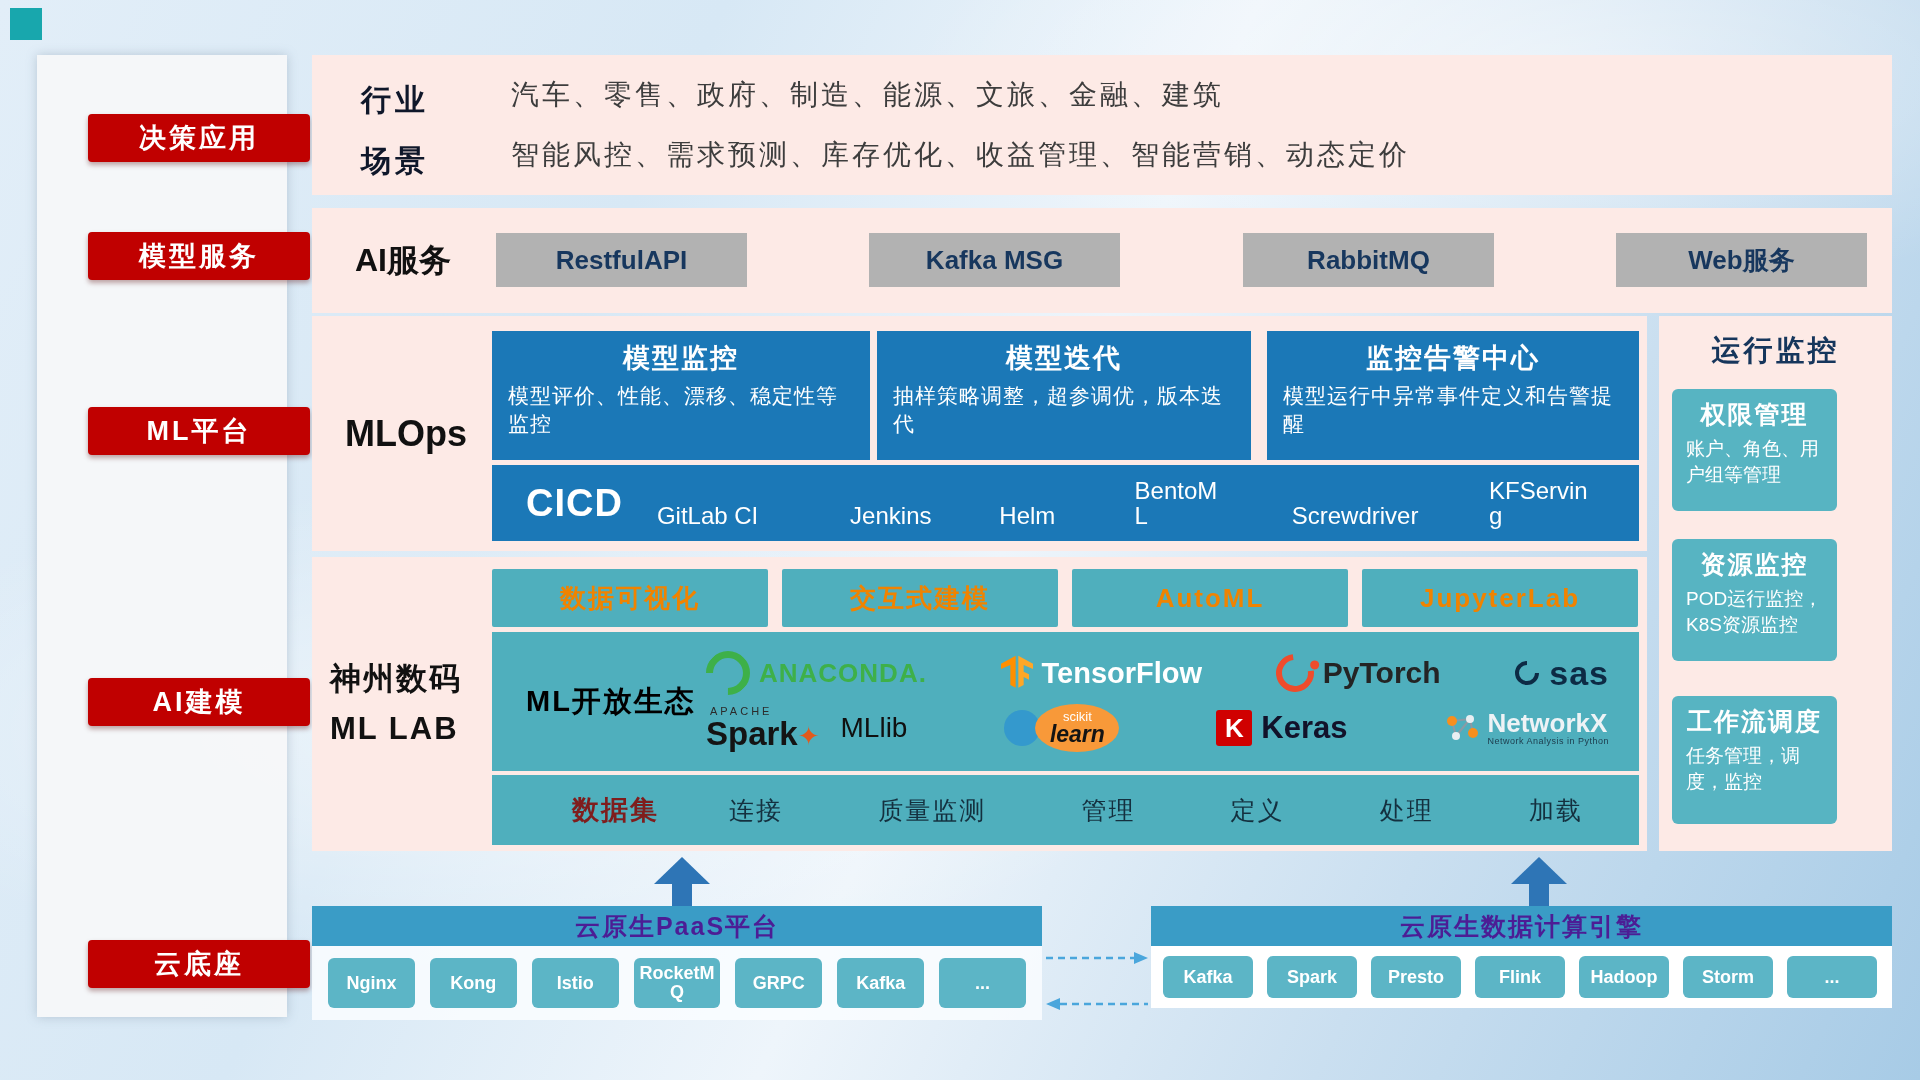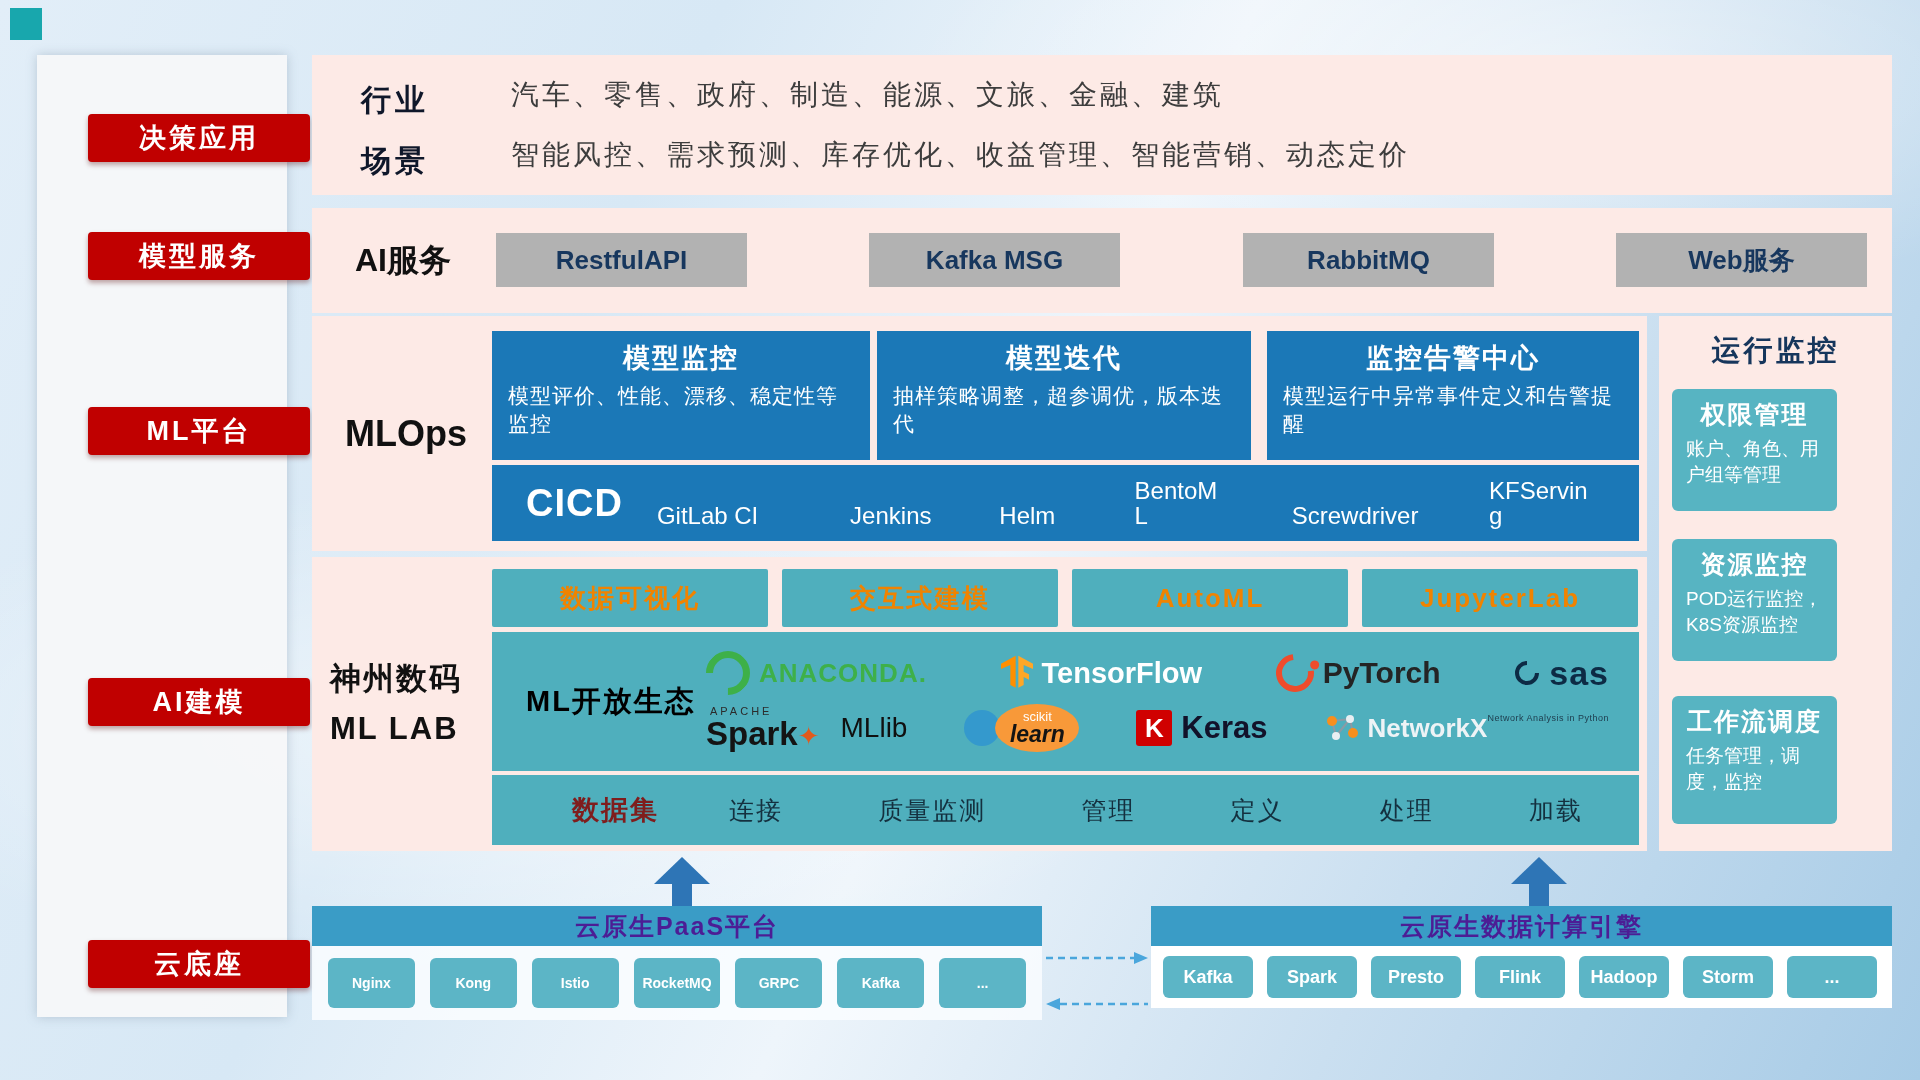--- a/index.html
+++ b/index.html
@@ -83,41 +83,41 @@
   .spark-star{color:#e25a1c;font-size:26px;}
   .spark-lib{font-size:28px;color:#101010;margin-left:12px;}
   .skl-circle{width:36px;height:36px;border-radius:50%;background:#3499cd;display:inline-block;}
   .skl-blob{background:#f89939;border-radius:50%;width:84px;height:48px;margin-left:-14px;display:flex;
     flex-direction:column;align-items:center;justify-content:center;line-height:1;}
   .skl-top{font-size:13px;color:#fff;}
   .skl-text{font-size:23px;font-weight:bold;font-style:italic;color:#141414;}
   .keras-box{width:36px;height:36px;background:#d00000;color:#fff;font-weight:bold;font-size:26px;
     display:flex;align-items:center;justify-content:center;border-radius:3px;}
   .keras-text{font-size:31px;font-weight:bold;color:#12122a;}
-  .nx-col{display:flex;flex-direction:row;line-height:1.1;}
+  .nx-col{display:flex;flex-direction:column;line-height:1.1;}
   .nx-text{font-size:26px;color:#eef3f6;font-weight:600;}
   .nx-sub{font-size:9px;color:#1d3b4c;letter-spacing:0.5px;}
 
   .dataset{position:absolute;left:180px;top:218px;width:1147px;height:70px;background:#4fafbd;
     display:flex;align-items:center;box-sizing:border-box;}
   .ds-label{font-size:27px;font-weight:bold;color:#7f1d1d;margin-left:80px;letter-spacing:2px;}
   .ds-items{flex:1;display:flex;justify-content:space-between;padding:0 56px 0 70px;}
   .ds-item{font-size:25px;color:#14303f;letter-spacing:2px;}
 
   
   .base-header{position:absolute;height:40px;background:#3a9cc6;color:#4c1d95;font-size:25px;font-weight:bold;
     display:flex;align-items:center;justify-content:center;letter-spacing:2px;}
   .h-paas{left:312px;top:906px;width:730px;}
   .h-engine{left:1151px;top:906px;width:741px;}
   .base-strip{position:absolute;display:flex;align-items:center;box-sizing:border-box;}
   .s-paas{left:312px;top:946px;width:730px;height:74px;background:rgba(250,253,255,0.85);gap:15px;padding:0 16px;}
   .s-engine{left:1151px;top:946px;width:741px;height:62px;background:#ffffff;gap:14px;padding:0 12px;}
   .base-btn{background:#5cb5c6;color:#fff;font-weight:bold;border-radius:6px;display:flex;align-items:center;
     justify-content:center;text-align:center;line-height:1.05;word-break:break-all;}
-  .s-paas .base-btn{width:88px;height:50px;font-size:14px;}
+  .s-paas .base-btn{width:88px;height:50px;font-size:18px;}
   .s-engine .base-btn{width:90px;height:42px;font-size:18px;}
 
   .up-arrow{position:absolute;width:56px;top:857px;}
   .up-arrow .tri{width:0;height:0;border-left:28px solid transparent;border-right:28px solid transparent;
     border-bottom:27px solid #2e75b6;}
   .up-arrow .stem{width:20px;height:22px;background:#2e75b6;margin:0 auto;}
   .dash-arrow{position:absolute;}
 </style>
 </head>
 <body>

